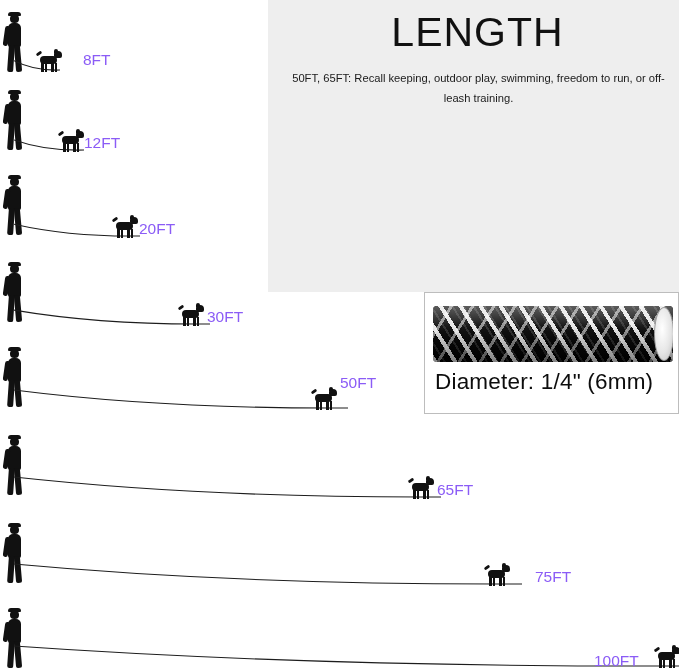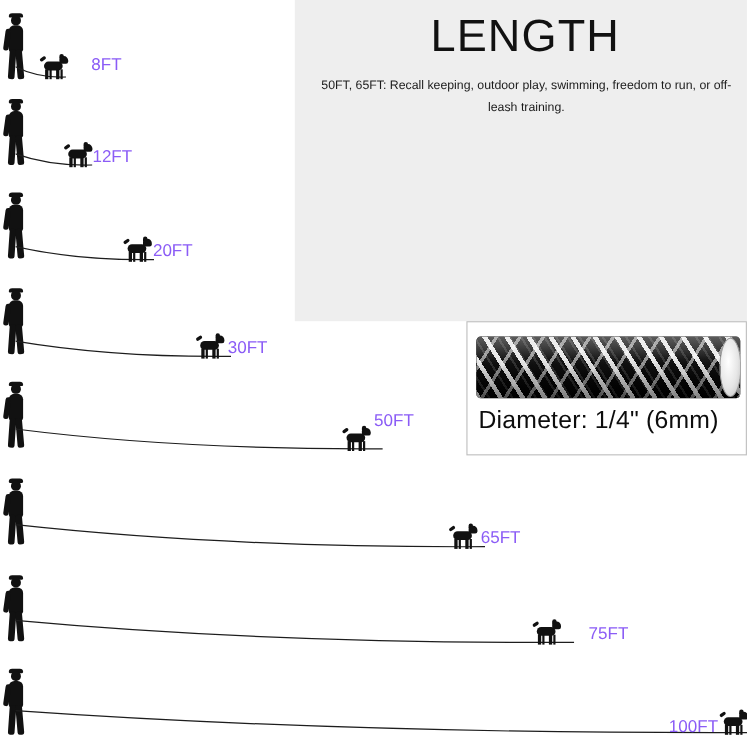--- a/index.html
+++ b/index.html
@@ -442,17 +442,17 @@
         <div class="dog" style="left: 654px; top: 646px;">
           <span class="tail"></span>
           <span class="body"></span>
           <span class="ear"></span>
           <span class="head"></span>
           <span class="leg1"></span>
           <span class="leg2"></span>
           <span class="leg3"></span>
           <span class="leg4"></span>
         </div>
-        <div class="label" style="left: 608px; top: 652px;">100FT</div>
+        <div class="label" style="left: 594px; top: 652px;">100FT</div>
       </div>
     </div>
 
 </div>
 
 </body></html>

